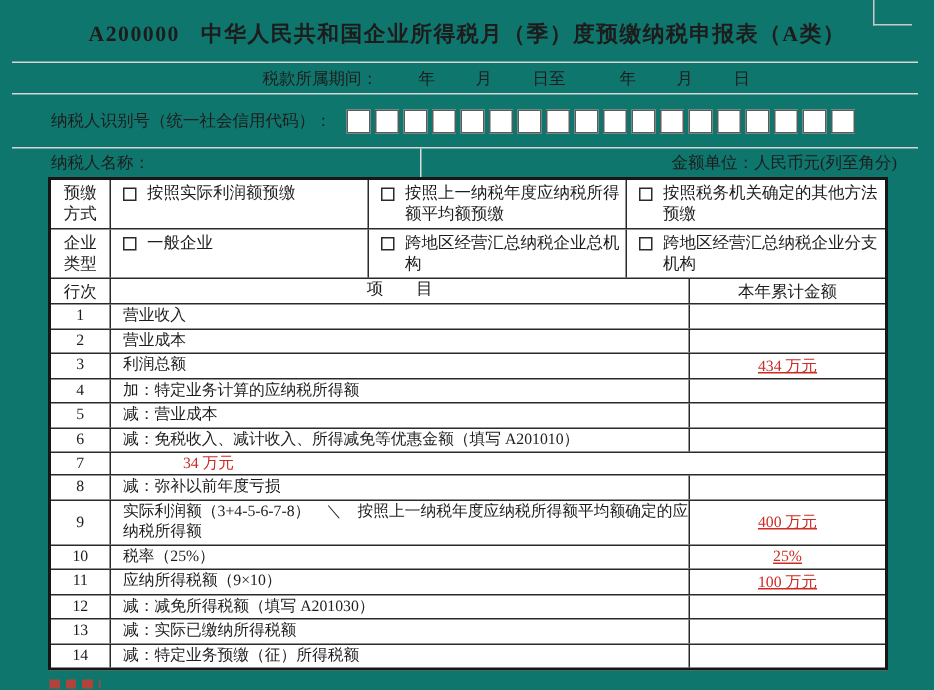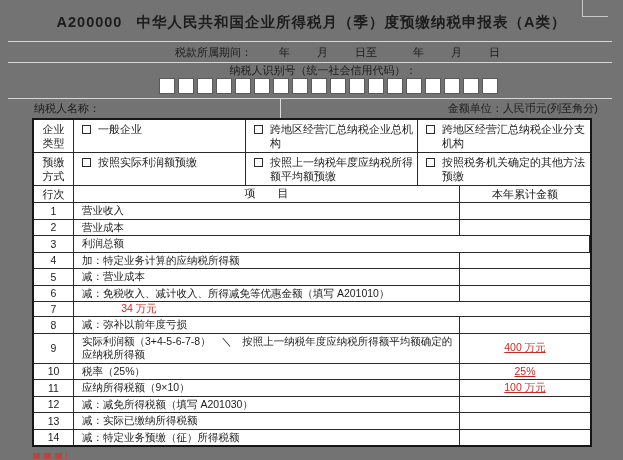--- a/index.html
+++ b/index.html
@@ -1,37 +1,37 @@
 <!DOCTYPE html>
 <html style="--red: #cc2b24;"><head>
 <meta charset="utf-8">
 <style>
   * { margin:0; padding:0; box-sizing:border-box; }
   html,body { background:#fff; }
   .page {
-    position:relative; width:623px; height:460px; background:#737373;
-    font-family:Liberation Sans, sans-serif;
+    position:relative; width:623px; height:460px; background:#0f766e;
+    font-family:Liberation Serif, serif;
     color:#1c1c1c; overflow:hidden;
     outline:1px solid #e0e0e0;
   }
   
   .corner-cut { position:absolute; top:0; left:582px; width:26px; height:17px;
     border-left:1px solid #c9c9c9; border-bottom:1px solid #c9c9c9; }
   
   .title-row { position:absolute; top:13px; left:0; width:100%; text-align:center;
     font-size:14.5px; font-weight:bold; letter-spacing:1px; white-space:nowrap; }
   .title-row .code { margin-right:14px; }
   
   .hdr-region { position:absolute; top:41px; left:8px; width:604px; height:98px;
     border-top:1px solid #d6d6d6; font-size:11px; }
   .hdr-period { height:20px; display:flex; align-items:center; padding-left:167px; }
   .hdr-period .part { display:inline-block; margin-left:27px; }
   .hdr-period .part.gap { margin-left:36px; }
   .hdr-id { height:37px; display:flex; align-items:center;
-    border-top:1px solid #d6d6d6; border-bottom:1px solid #d6d6d6; padding-left:26px;flex-direction:column; }
+    border-top:1px solid #d6d6d6; border-bottom:1px solid #d6d6d6; padding-left:26px; }
   .idboxes { display:flex; gap:3px; margin-left:10px; }
   .idbox { width:16px; height:16px; border:1px solid #5a5a5a; background:#fff; }
   .hdr-name { height:19px; display:flex; align-items:center; padding-left:26px; position:relative; }
   .hdr-name .vsep { position:absolute; left:45%; top:0; bottom:0; border-left:1px solid #dcdcdc; }
   .hdr-name .unit { margin-left:auto; padding-right:14px; }
   
   .blktable { position:absolute; top:118px; left:32px; width:560px;
     border:2px solid #161616; background:#fff; }
   .opt-row { display:flex; border-bottom:1px solid #2a2a2a; min-height:31px; font-size:11px; }
   .opt-row:last-of-type { border-bottom:2px solid #161616; }
@@ -109,53 +109,53 @@
       <span>纳税人名称：</span>
       <span class="vsep"></span>
       <span class="unit">金额单位：人民币元(列至角分)</span>
     </div>
   </div>
 
   <div class="blktable">
 
     <div class="opt-row">
       <div class="opt-label">
+        <span>预缴</span>
+        <span>方式</span>
+      </div>
+      <div class="opt-cell">
+        <span class="cb"></span>
+        <span>按照实际利润额预缴</span>
+      </div>
+      <div class="opt-cell">
+        <span class="cb"></span>
+        <span>按照上一纳税年度应纳税所得额平均额预缴</span>
+      </div>
+      <div class="opt-cell last">
+        <span class="cb"></span>
+        <span>按照税务机关确定的其他方法预缴</span>
+      </div>
+    </div>
+
+    <div class="opt-row">
+      <div class="opt-label">
         <span>企业</span>
         <span>类型</span>
       </div>
       <div class="opt-cell">
         <span class="cb"></span>
         <span>一般企业</span>
       </div>
       <div class="opt-cell">
         <span class="cb"></span>
         <span>跨地区经营汇总纳税企业总机构</span>
       </div>
       <div class="opt-cell last">
         <span class="cb"></span>
         <span>跨地区经营汇总纳税企业分支机构</span>
-      </div>
-    </div>
-
-    <div class="opt-row">
-      <div class="opt-label">
-        <span>预缴</span>
-        <span>方式</span>
-      </div>
-      <div class="opt-cell">
-        <span class="cb"></span>
-        <span>按照实际利润额预缴</span>
-      </div>
-      <div class="opt-cell">
-        <span class="cb"></span>
-        <span>按照上一纳税年度应纳税所得额平均额预缴</span>
-      </div>
-      <div class="opt-cell last">
-        <span class="cb"></span>
-        <span>按照税务机关确定的其他方法预缴</span>
       </div>
     </div>
 
 
     <div class="col-hdr">
       <div class="c-no">行次</div>
       <div class="c-item">项　　目</div>
       <div class="c-val">本年累计金额</div>
     </div>
 
@@ -166,20 +166,21 @@
           <div class="c-val"></div>
         </div>
         <div class="trow">
           <div class="c-no">2</div>
           <div class="c-item">营业成本</div>
           <div class="c-val"></div>
         </div>
         <div class="trow">
           <div class="c-no">3</div>
           <div class="c-item">利润总额</div>
+          <div class="c-val u">434 万元</div>
         </div>
         <div class="trow">
           <div class="c-no">4</div>
           <div class="c-item">加：特定业务计算的应纳税所得额</div>
           <div class="c-val"></div>
         </div>
         <div class="trow">
           <div class="c-no">5</div>
           <div class="c-item">减：营业成本</div>
           <div class="c-val"></div>

